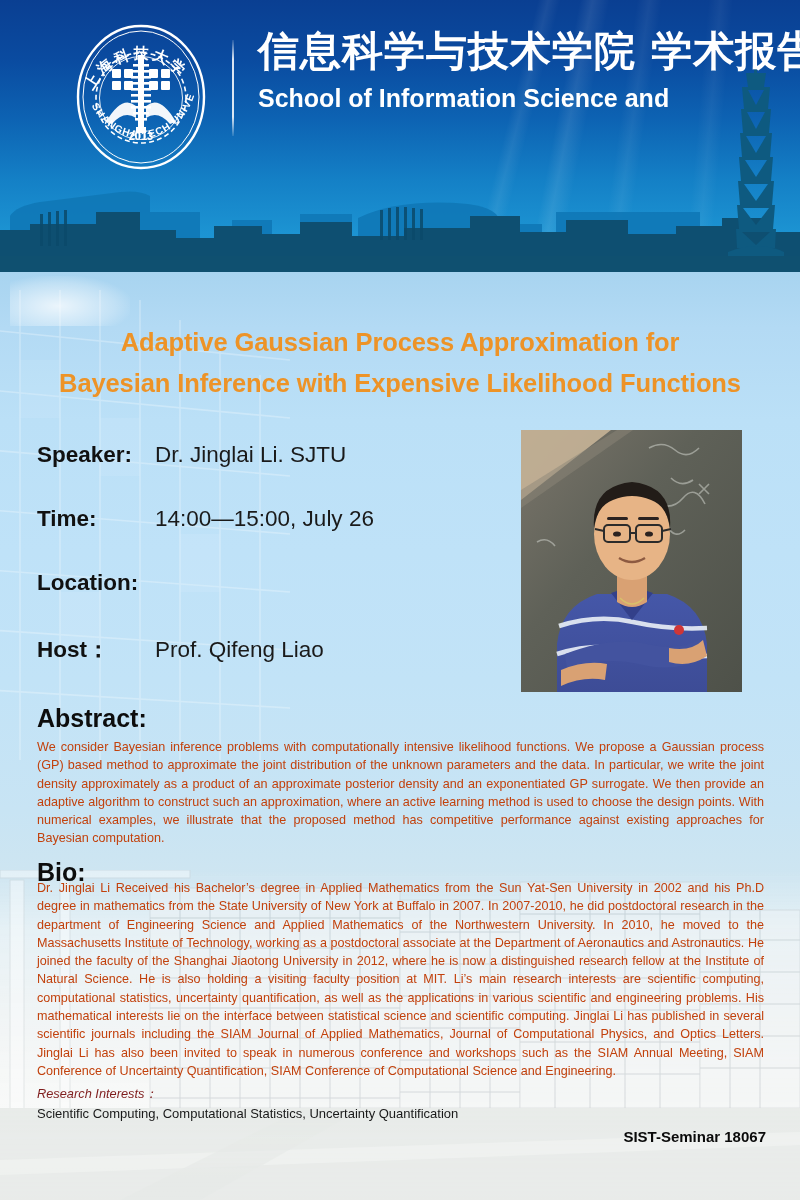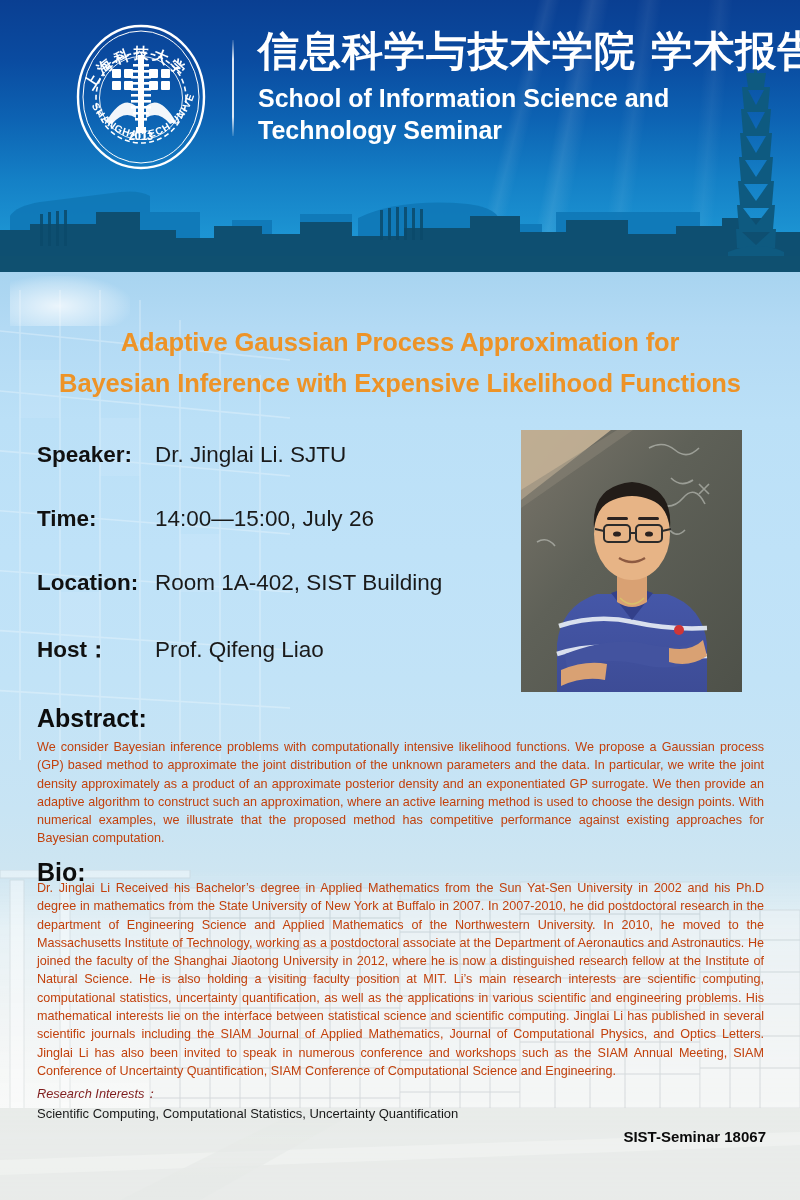--- a/index.html
+++ b/index.html
@@ -330,21 +330,20 @@
         <text fill="#ffffff" font-size="10.2" font-weight="bold" font-family="Liberation Sans, sans-serif" letter-spacing="1.1">
           <textPath href="#arcBot" startOffset="7%">SHANGHAITECH UNIVERSITY</textPath>
         </text>
       </svg>
     </div>
 
     <div class="divider"></div>
     <div class="hdr-cn">信息科学与技术学院 学术报告</div>
     <div class="hdr-en">
       <div>School of Information Science and</div>
-      <div>Technology Seminar</div>
     </div>
   </div>
 
   <div class="body-bg"></div>
   <div class="cloud"></div>
 
   <svg class="wm-left" viewBox="0 0 330 470" preserveAspectRatio="none">
     <g stroke="#ffffff" stroke-width="1.6" fill="none" opacity="0.9">
       <path d="M30,0 L30,470 M70,0 L70,470 M110,0 L110,470 M150,10 L150,470 M190,30 L190,470 M230,55 L230,470 M270,85 L270,470"></path>
       <path d="M0,40 L300,70 M0,100 L300,128 M0,160 L300,186 M0,220 L300,244 M0,280 L300,302 M0,340 L300,360 M0,400 L300,418"></path>
@@ -411,21 +410,20 @@
       <div class="info-row">
         <div class="info-label">Speaker:</div>
         <div class="info-value">Dr. Jinglai Li. SJTU</div>
       </div>
       <div class="info-row">
         <div class="info-label">Time:</div>
         <div class="info-value">14:00—15:00, July 26</div>
       </div>
       <div class="info-row">
         <div class="info-label">Location:</div>
-        <div class="info-value">Room 1A-402, SIST Building</div>
       </div>
       <div class="info-row">
         <div class="info-label">Host：</div>
         <div class="info-value">Prof. Qifeng Liao</div>
       </div>
     </div>
 
     <div class="photo">
       <svg viewBox="0 0 221 262" width="221" height="262">
         <defs>

